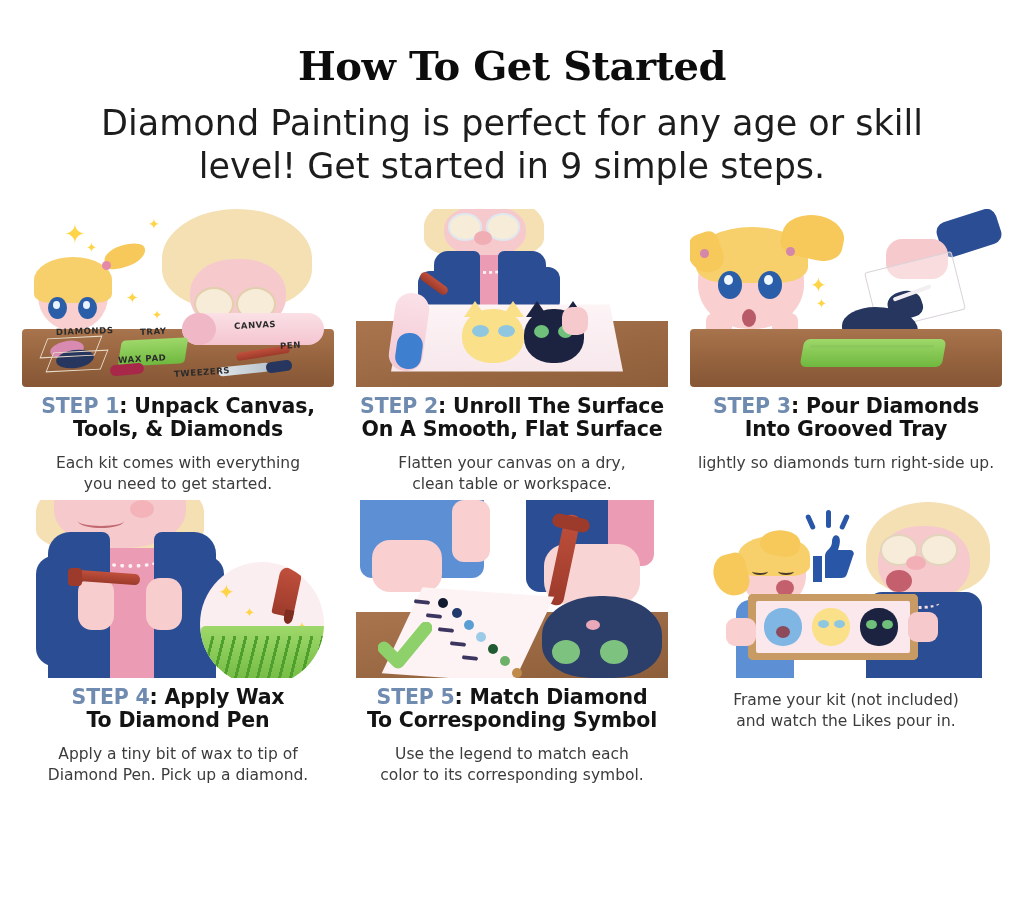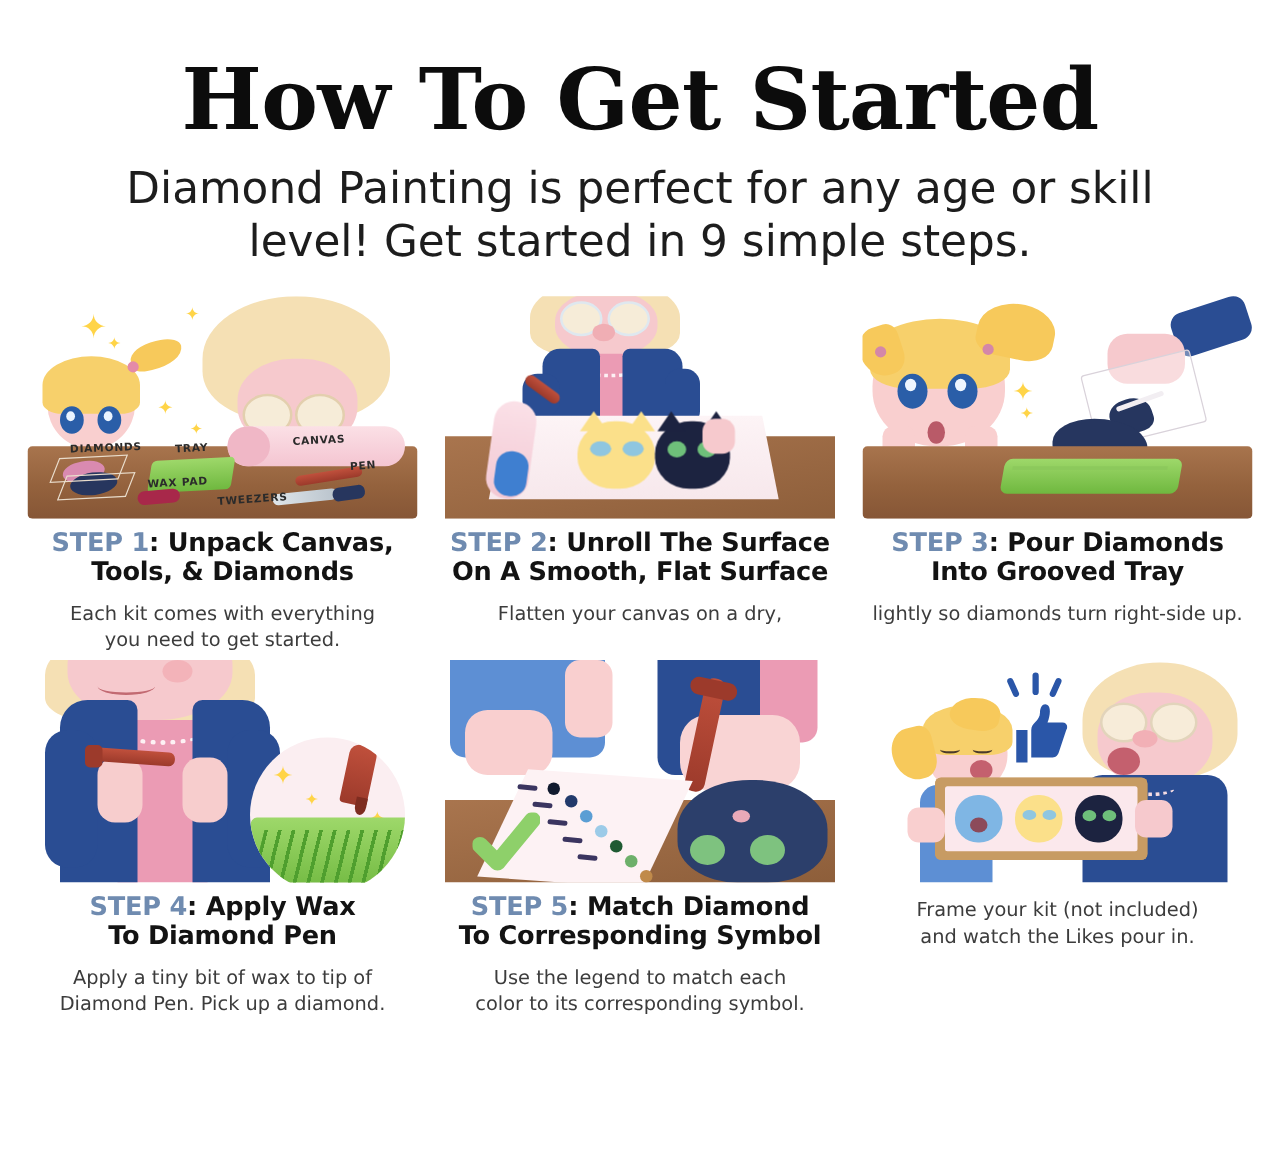--- a/index.html
+++ b/index.html
@@ -9,21 +9,21 @@
     font-family:"DejaVu Sans", sans-serif;
     color:#3a3a3a;
   }
   .page{width:1024px;height:923px;position:relative;background:#fff;}
 
   
   .header{padding-top:46px;text-align:center;}
   .main-title{
     font-family:"DejaVu Serif", serif;
     font-weight:700;
-    font-size:68px;
+    font-size:40px;
     letter-spacing:-0.5px;
     color:#0c0c0c;
     line-height:1;
     margin:0;
   }
   .subtitle{
     margin:16px auto 0;
     width:880px;
     font-family:"DejaVu Sans", sans-serif;
     font-size:35px;
@@ -226,20 +226,21 @@
           <div style="position:absolute;left:206px;top:98px;width:26px;height:28px;background:#f6c9cd;border-radius:10px;"></div>
         </div>
       </div>
       <div class="step-title">
         <span class="step-num">STEP 2</span><span>:</span>
         <span>Unroll The Surface</span><br>
         <span>On A Smooth, Flat Surface</span>
       </div>
       <div class="step-desc">
         <div>Flatten your canvas on a dry,</div>
+        <div>clean table or workspace.</div>
       </div>
     </div>
 
     <div class="step">
       <div class="illo-wrap">
         <div class="illo">
 
           <div style="position:absolute;left:8px;top:28px;width:106px;height:92px;background:#f9cfcf;border-radius:48%;"></div>
           <div class="hair" style="left:6px;top:18px;width:112px;height:56px;border-radius:50% 50% 28% 28%;"></div>
           <div style="position:absolute;left:-2px;top:24px;width:34px;height:40px;background:#f7c95b;border-radius:50% 30% 40% 60%;transform:rotate(-18deg);"></div>

